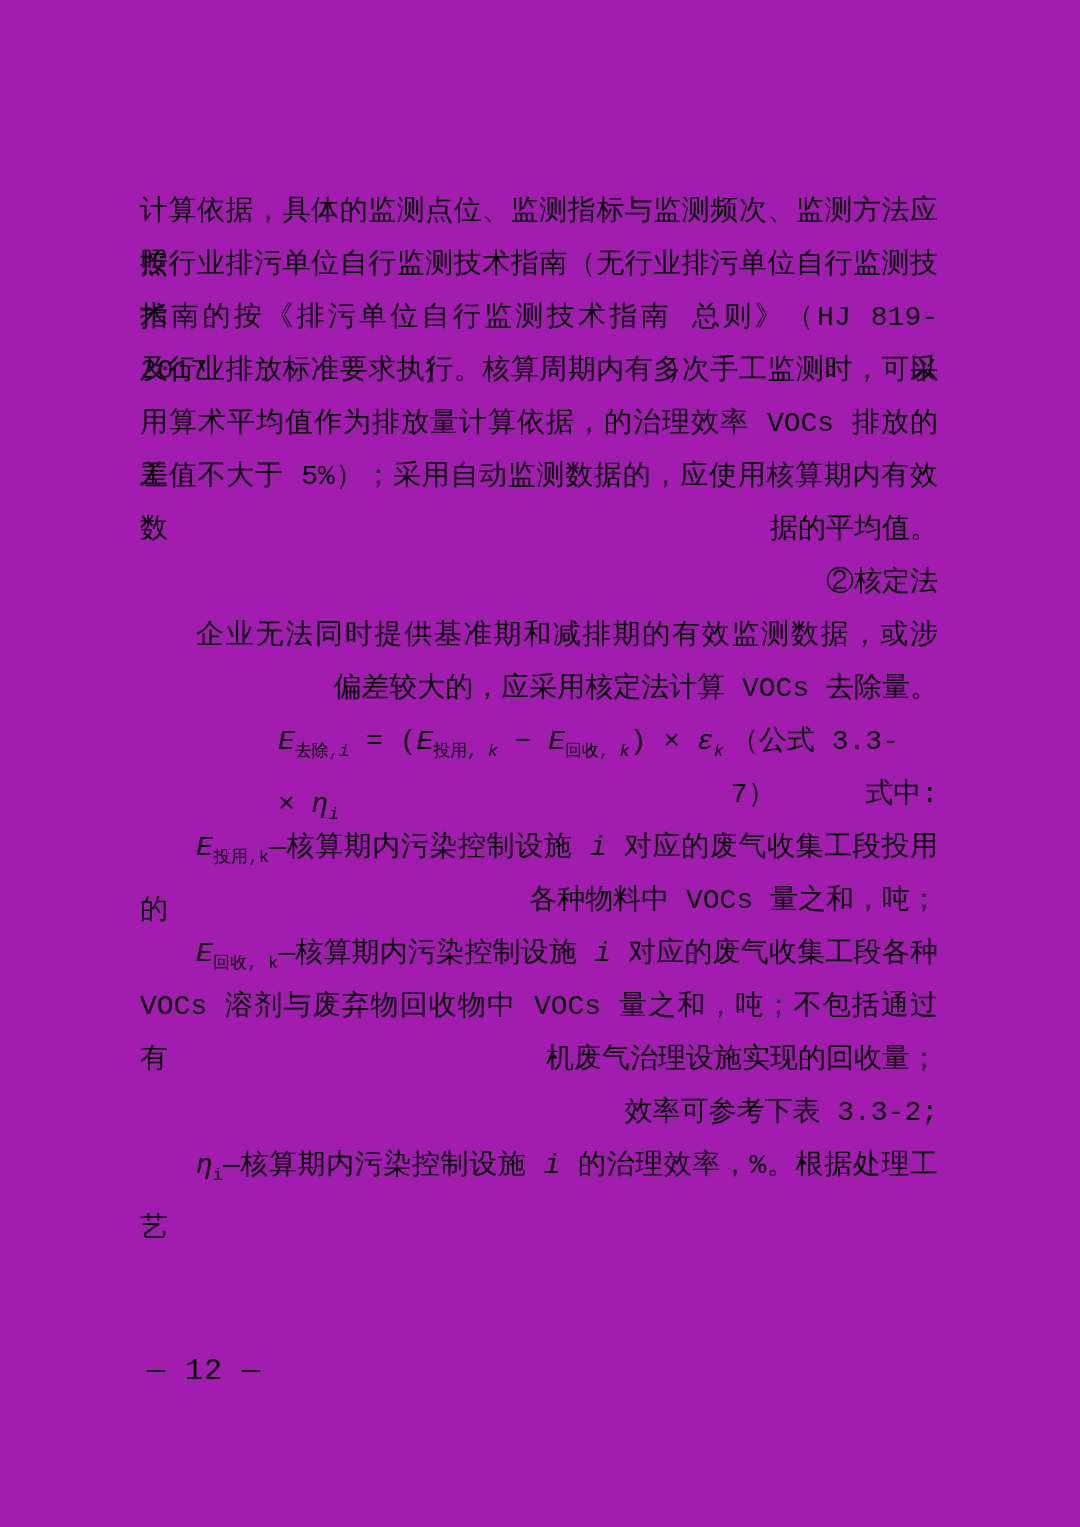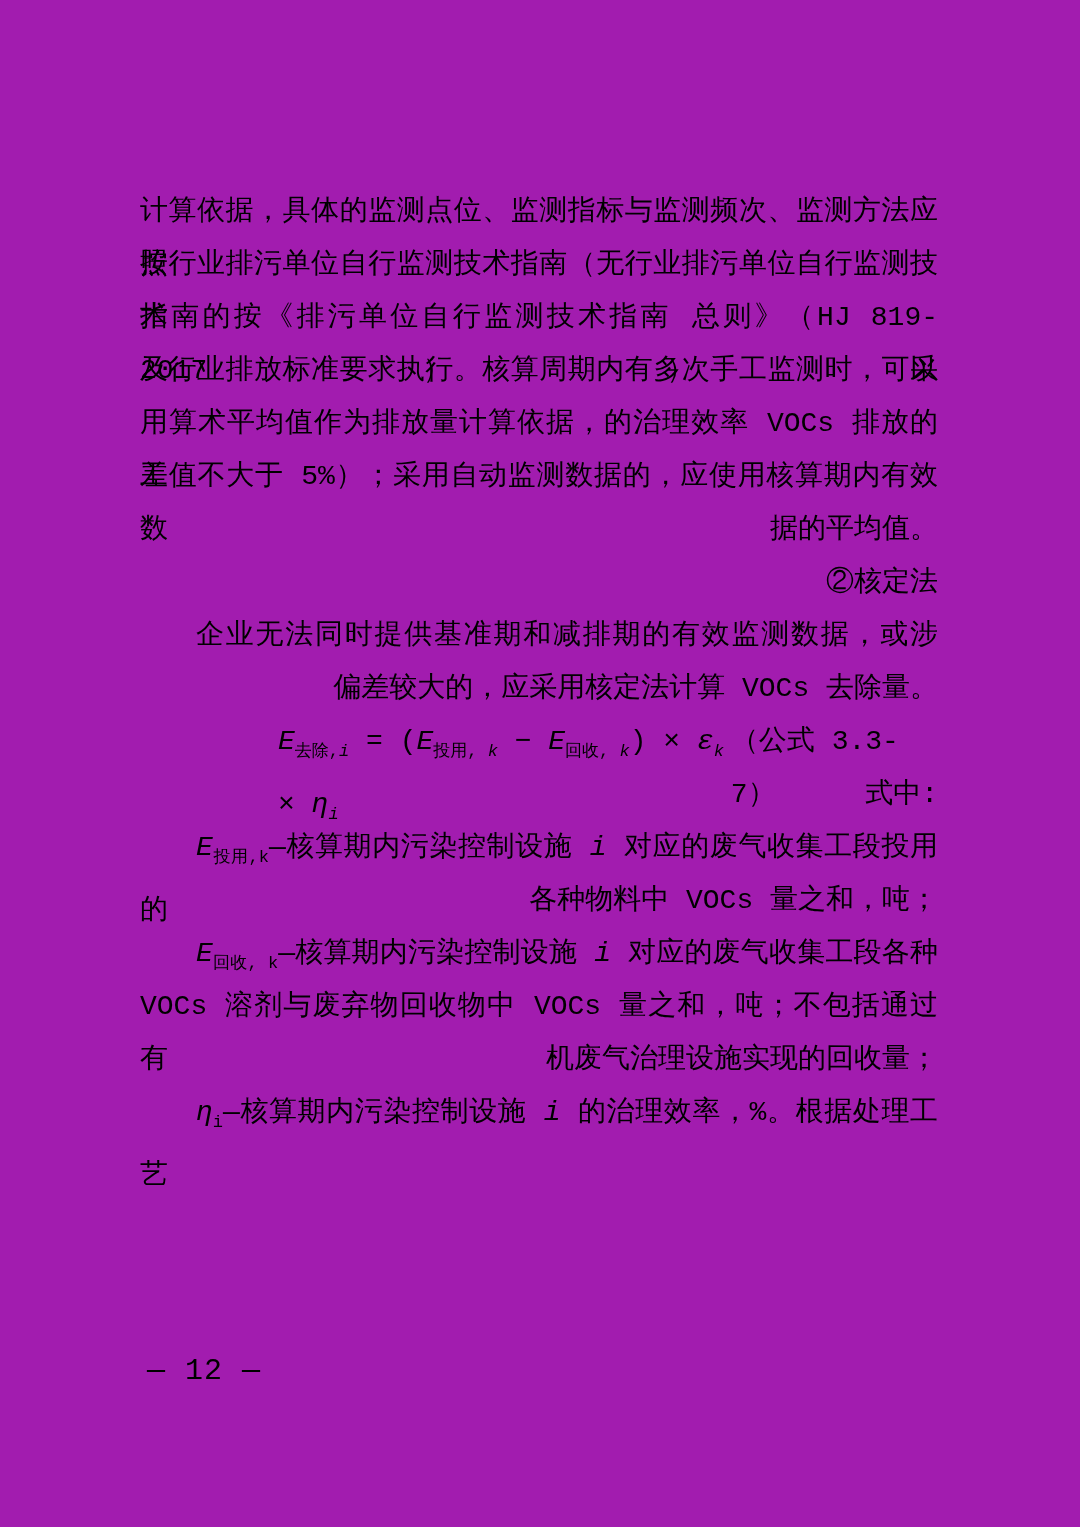--- a/index.html
+++ b/index.html
@@ -89,19 +89,20 @@
       <span class="formula-expr"><span class="seg-i">E</span><span class="seg-sub">去除,</span><span class="seg-subi">i</span><span class="seg-n"> = (</span><span class="seg-i">E</span><span class="seg-sub">投用, </span><span class="seg-subi">k</span><span class="seg-n"> − </span><span class="seg-i">E</span><span class="seg-sub">回收, </span><span class="seg-subi">k</span><span class="seg-n">) × </span><span class="seg-i">ε</span><span class="seg-subi">k</span><span class="seg-n"> × </span><span class="seg-i">η</span><span class="seg-subi">i</span></span>
       <span class="formula-label"><span class="seg-n">（公式 3.3-7）</span></span>
     </div>
 
     <div class="doc-line left indent">式中:</div>
     <div class="doc-line justify indent"><span class="seg-i">E</span><span class="seg-sub">投用,k</span><span class="seg-n">—核算期内污染控制设施 </span><span class="seg-i">i</span><span class="seg-n"> 对应的废气收集工段投用的</span></div>
     <div class="doc-line left">各种物料中 VOCs 量之和，吨；</div>
     <div class="doc-line justify indent"><span class="seg-i">E</span><span class="seg-sub">回收, k</span><span class="seg-n">—核算期内污染控制设施 </span><span class="seg-i">i</span><span class="seg-n"> 对应的废气收集工段各种</span></div>
     <div class="doc-line justify">VOCs 溶剂与废弃物回收物中 VOCs 量之和，吨；不包括通过有</div>
     <div class="doc-line left">机废气治理设施实现的回收量；</div>
+    <div class="doc-line left">效率可参考下表 3.3-2;</div>
     <div class="doc-line justify indent"><span class="seg-i">η</span><span class="seg-sub">i</span><span class="seg-n">—核算期内污染控制设施 </span><span class="seg-i">i</span><span class="seg-n"> 的治理效率，%。根据处理工艺</span></div>
   </div>
 
   <div class="footer">
     <span>— 12 —</span>
   </div>
 </div>
 
 </body></html>

